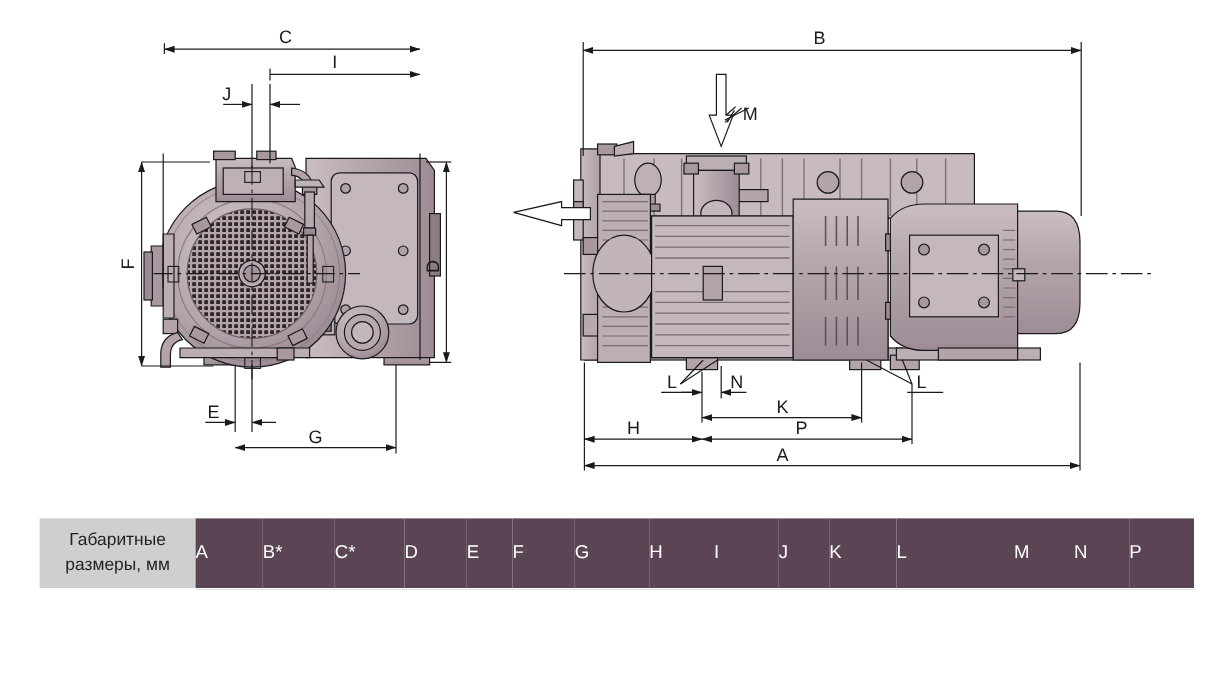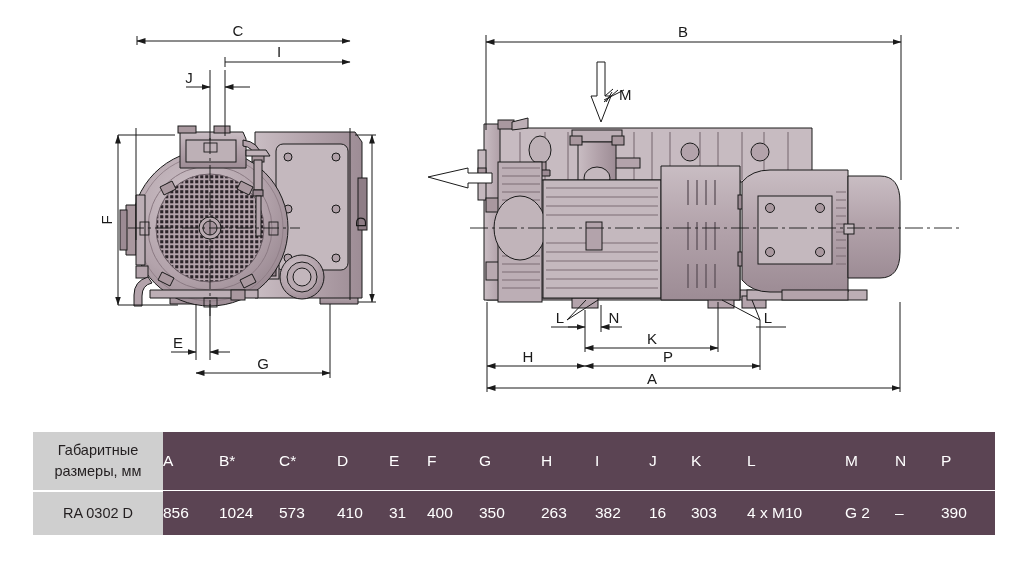--- a/index.html
+++ b/index.html
@@ -430,34 +430,16 @@
         <td class="hdr-cell" style="width:62px">G</td>
         <td class="hdr-cell" style="width:54px">H</td>
         <td class="hdr-cell" style="width:54px">I</td>
         <td class="hdr-cell" style="width:42px">J</td>
         <td class="hdr-cell" style="width:56px">K</td>
         <td class="hdr-cell" style="width:98px">L</td>
         <td class="hdr-cell" style="width:50px">M</td>
         <td class="hdr-cell" style="width:46px">N</td>
         <td class="hdr-cell" style="width:54px">P</td>
       </tr>
-      <tr>
-        <td class="rowlabel-cell data">RA 0302 D</td>
-        <td class="data-cell">856</td>
-        <td class="data-cell">1024</td>
-        <td class="data-cell">573</td>
-        <td class="data-cell">410</td>
-        <td class="data-cell">31</td>
-        <td class="data-cell">400</td>
-        <td class="data-cell">350</td>
-        <td class="data-cell">263</td>
-        <td class="data-cell">382</td>
-        <td class="data-cell">16</td>
-        <td class="data-cell">303</td>
-        <td class="data-cell">4 x M10</td>
-        <td class="data-cell">G 2</td>
-        <td class="data-cell">–</td>
-        <td class="data-cell">390</td>
-      </tr>
     </tbody>
   </table>
 
 </div>
 
 </body></html>

